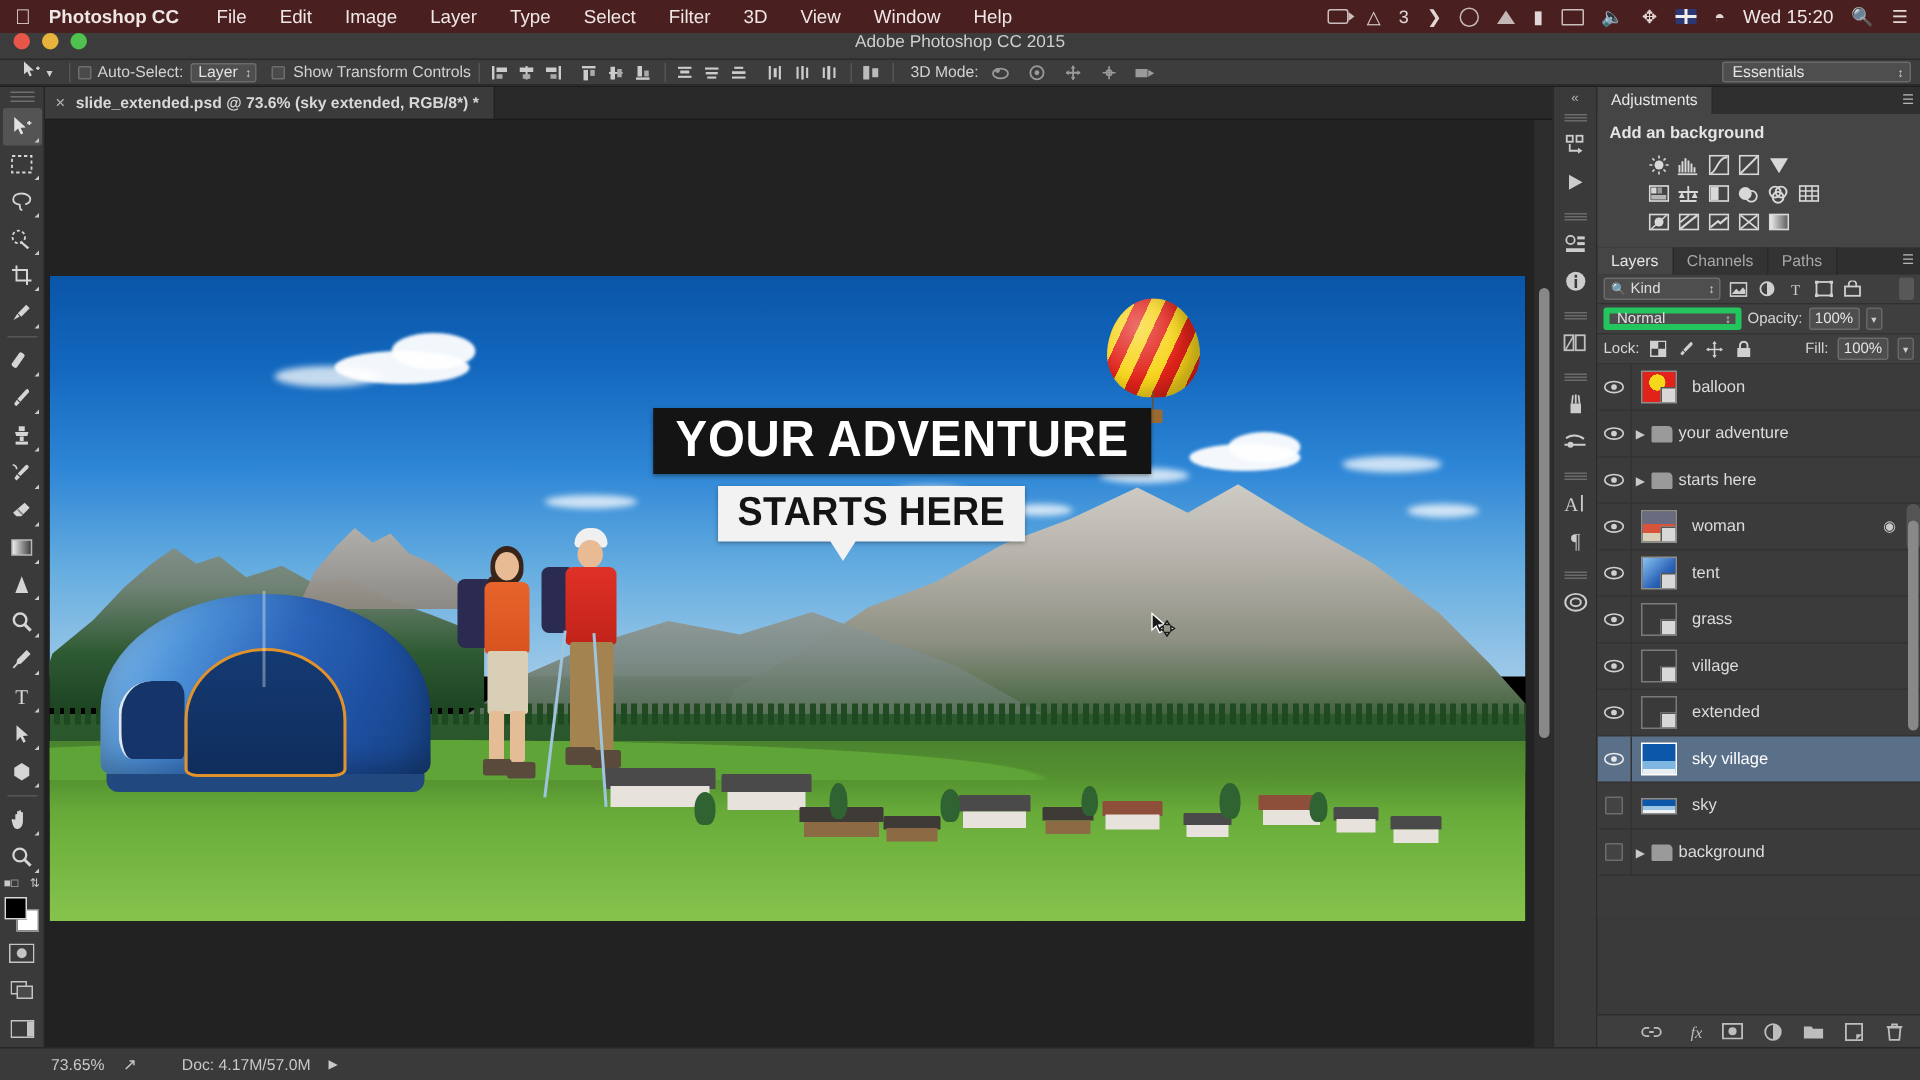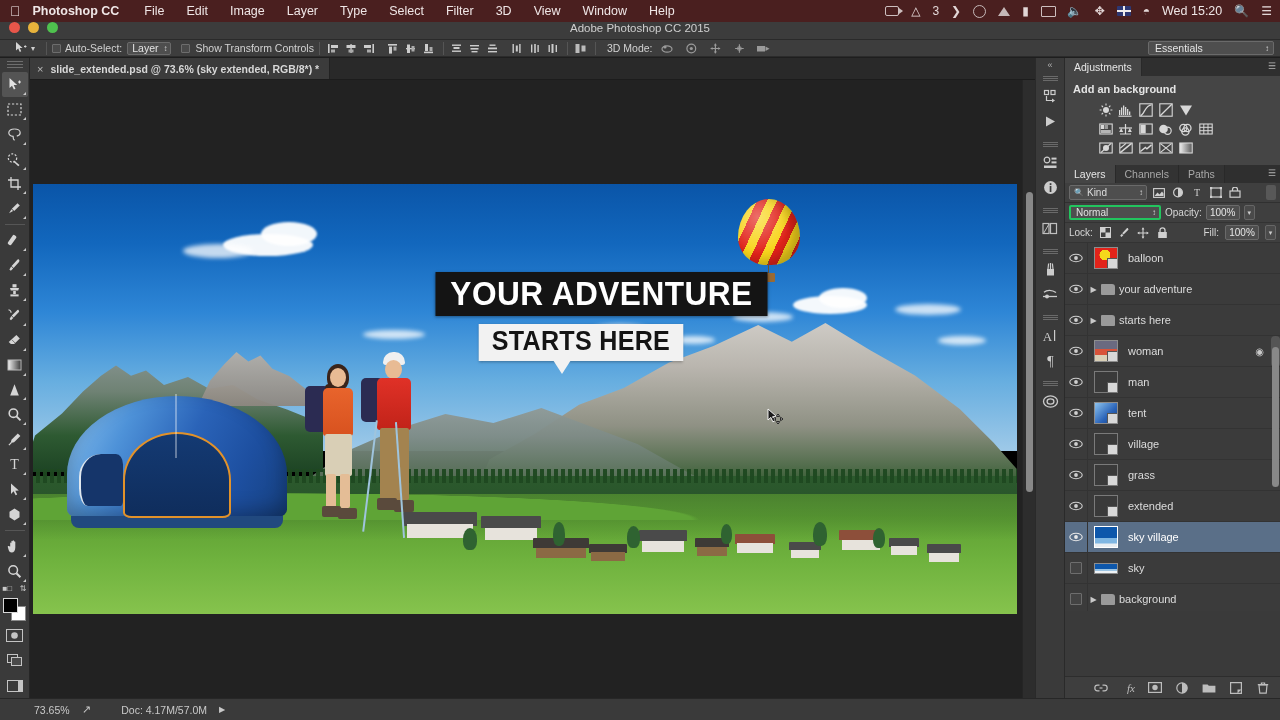--- a/index.html
+++ b/index.html
@@ -351,21 +351,21 @@
   }
   .kindsel::after{content:"\2195";position:absolute;right:3px;font-size:8px;color:#cfcfcf;}
   .lp-filter .fi { width:15px; height:15px; display:flex; align-items:center; justify-content:center; color:#cfcfcf; }
   .lp-filter .toggle { width:10px; height:15px; background:#585858; border-radius:2px; margin-left:auto; }
 
   .lp-blend {
     height: 20px; display:flex; align-items:center; gap:4px; padding: 0 4px;
     border-bottom:1px solid #333; background:#3f3f3f;
   }
   .blendsel {
-    width: 92px; height:15px; background:#4e4e4e; border:2px solid #22c55e; border-radius:2px;
+    width: 92px; height:15px; background:#4e4e4e; border:4px solid #22c55e; border-radius:2px;
     display:flex; align-items:center; padding-left:5px; font-size:10px; color:#e2e2e2; position:relative;
   }
   .blendsel::after{content:"\2195";position:absolute;right:3px;font-size:8px;color:#cfcfcf;}
   .lbl { font-size:10px; color:#d6d6d6; }
   .numfield {
     height:15px; min-width:34px; background:#4e4e4e; border:1px solid #6a6a6a; border-radius:2px;
     font-size:10px; color:#e6e6e6; display:flex; align-items:center; justify-content:center;
   }
   .stepper { width:11px; height:15px; background:#4a4a4a; border:1px solid #666; border-radius:2px; display:flex;align-items:center;justify-content:center;color:#ccc;font-size:7px;}
 
@@ -1356,54 +1356,55 @@
           <span class="thumbcol">
             <span class="lthumb" style="background:linear-gradient(#6a6a80 40%,#d8533a 41% 70%,#d9cfb6 71%);">
                 <span class="tbadge"></span>
               </span>
           </span>
           <span class="lname">woman</span>
           <span class="fxbadge">◉</span>
           <span class="rowscroll"></span>
         </div>
 
+
+        <div class="layerrow">
+          <span class="eyecol">
+              <span class="eye">
+                <svg width="14" height="10">
+                  <ellipse cx="7" cy="5" rx="6.2" ry="3.7" fill="none" stroke="#cfcfcf" stroke-width="1.1"></ellipse>
+                  <circle cx="7" cy="5" r="1.9" fill="#cfcfcf"></circle>
+                </svg>
+              </span>
+            </span>
+          <span class="divcol"></span>
+          <span class="thumbcol">
+            <span class="lthumb" style="background:linear-gradient(135deg,#8cc3ef,#2a63b8 60%,#16407f);">
+                <span class="tbadge"></span>
+              </span>
+          </span>
+          <span class="lname">tent</span>
+        </div>
+
         <div class="layerrow">
           <span class="eyecol">
               <span class="eye">
                 <svg width="14" height="10">
                   <ellipse cx="7" cy="5" rx="6.2" ry="3.7" fill="none" stroke="#cfcfcf" stroke-width="1.1"></ellipse>
                   <circle cx="7" cy="5" r="1.9" fill="#cfcfcf"></circle>
                 </svg>
               </span>
             </span>
           <span class="divcol"></span>
           <span class="thumbcol">
             <span class="lthumb empty">
                 <span class="tbadge"></span>
               </span>
           </span>
-          <span class="lname">man</span>
-        </div>
-
-        <div class="layerrow">
-          <span class="eyecol">
-              <span class="eye">
-                <svg width="14" height="10">
-                  <ellipse cx="7" cy="5" rx="6.2" ry="3.7" fill="none" stroke="#cfcfcf" stroke-width="1.1"></ellipse>
-                  <circle cx="7" cy="5" r="1.9" fill="#cfcfcf"></circle>
-                </svg>
-              </span>
-            </span>
-          <span class="divcol"></span>
-          <span class="thumbcol">
-            <span class="lthumb" style="background:linear-gradient(135deg,#8cc3ef,#2a63b8 60%,#16407f);">
-                <span class="tbadge"></span>
-              </span>
-          </span>
-          <span class="lname">tent</span>
+          <span class="lname">grass</span>
         </div>
 
         <div class="layerrow">
           <span class="eyecol">
               <span class="eye">
                 <svg width="14" height="10">
                   <ellipse cx="7" cy="5" rx="6.2" ry="3.7" fill="none" stroke="#cfcfcf" stroke-width="1.1"></ellipse>
                   <circle cx="7" cy="5" r="1.9" fill="#cfcfcf"></circle>
                 </svg>
               </span>
@@ -1425,38 +1426,20 @@
                   <circle cx="7" cy="5" r="1.9" fill="#cfcfcf"></circle>
                 </svg>
               </span>
             </span>
           <span class="divcol"></span>
           <span class="thumbcol">
             <span class="lthumb empty">
                 <span class="tbadge"></span>
               </span>
           </span>
-          <span class="lname">grass</span>
-        </div>
-
-        <div class="layerrow">
-          <span class="eyecol">
-              <span class="eye">
-                <svg width="14" height="10">
-                  <ellipse cx="7" cy="5" rx="6.2" ry="3.7" fill="none" stroke="#cfcfcf" stroke-width="1.1"></ellipse>
-                  <circle cx="7" cy="5" r="1.9" fill="#cfcfcf"></circle>
-                </svg>
-              </span>
-            </span>
-          <span class="divcol"></span>
-          <span class="thumbcol">
-            <span class="lthumb empty">
-                <span class="tbadge"></span>
-              </span>
-          </span>
           <span class="lname">extended</span>
         </div>
 
         <div class="layerrow selected">
           <span class="eyecol">
               <span class="eye">
                 <svg width="14" height="10">
                   <ellipse cx="7" cy="5" rx="6.2" ry="3.7" fill="none" stroke="#e8e8e8" stroke-width="1.1"></ellipse>
                   <circle cx="7" cy="5" r="1.9" fill="#e8e8e8"></circle>
                 </svg>

